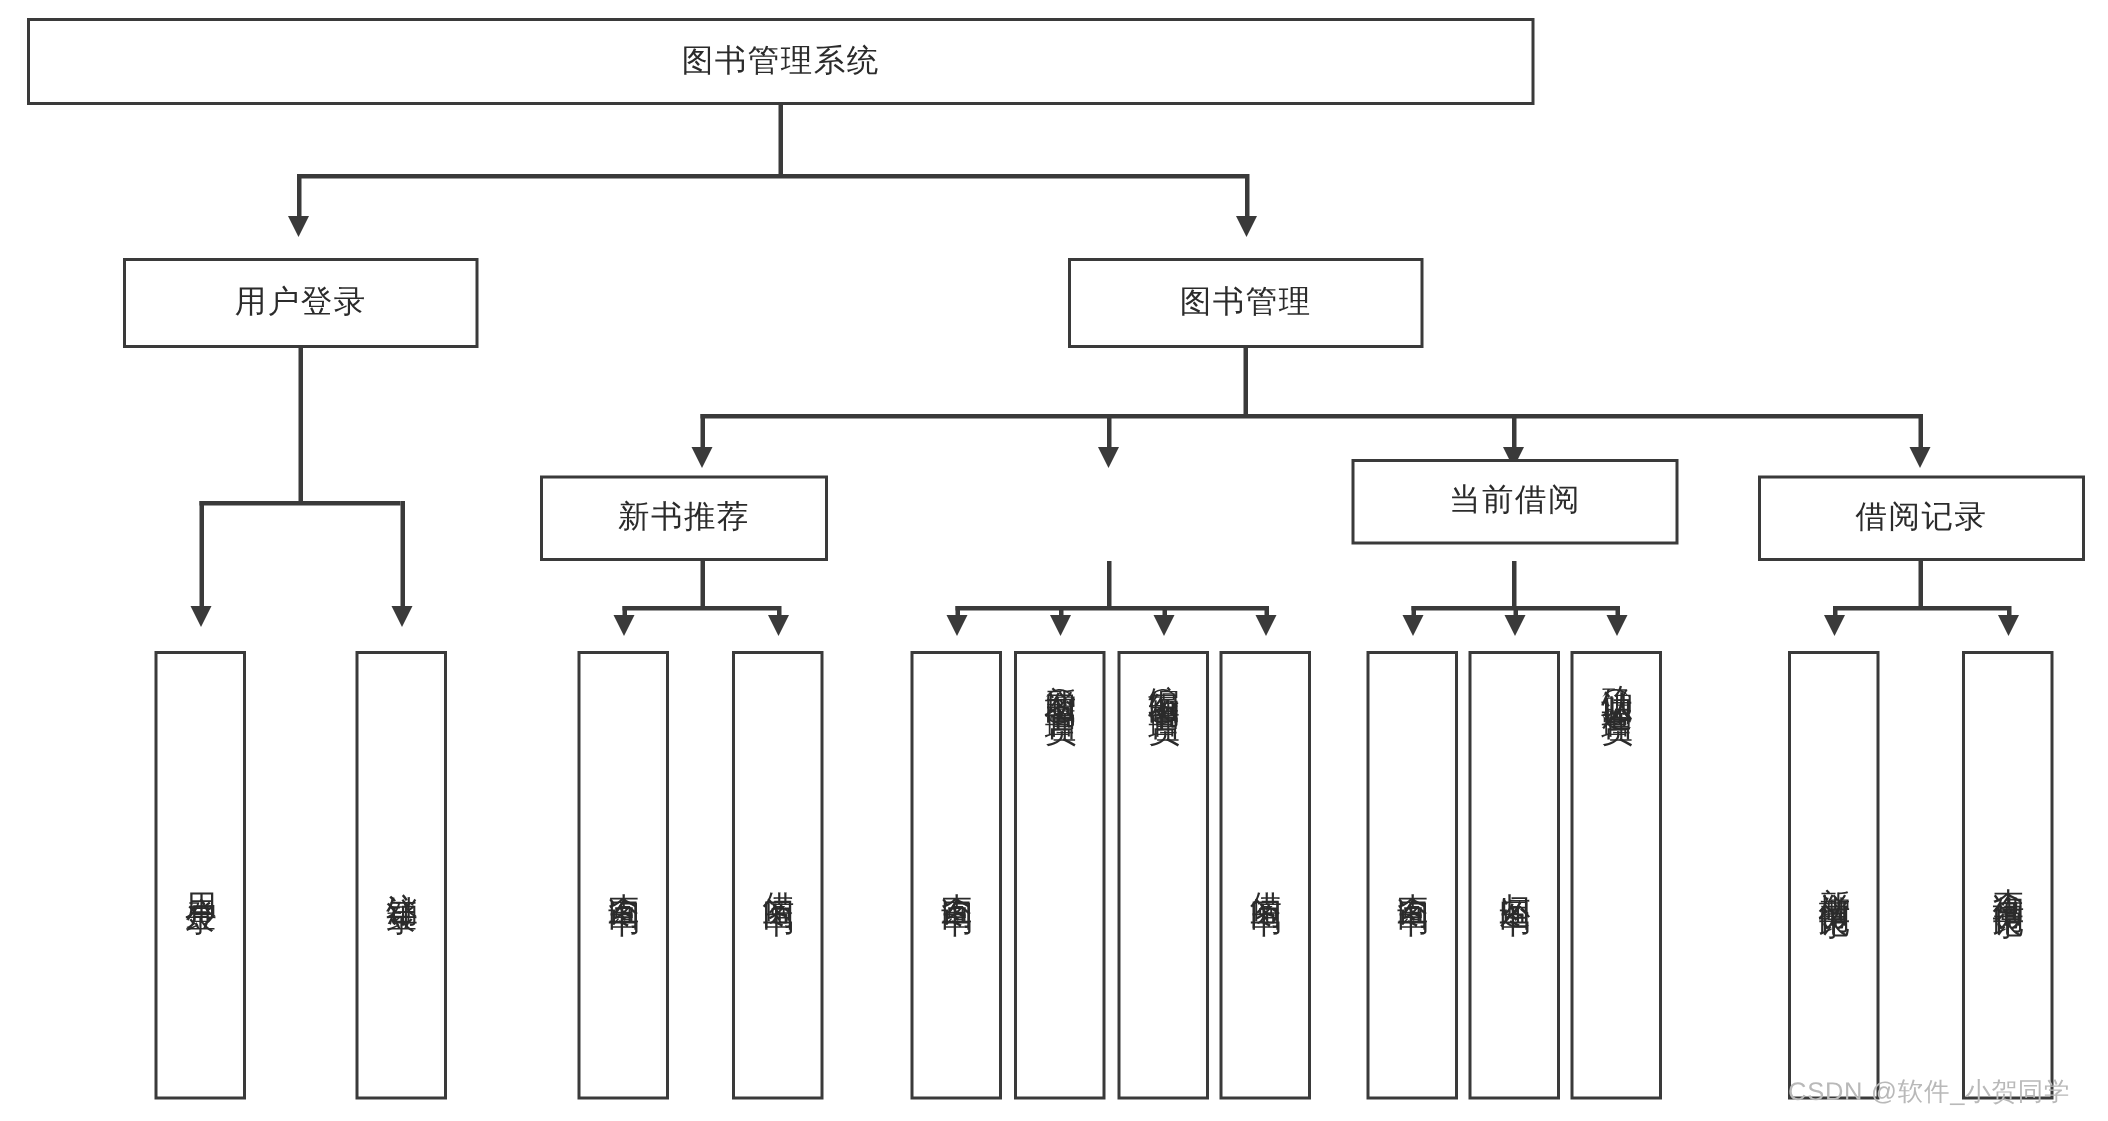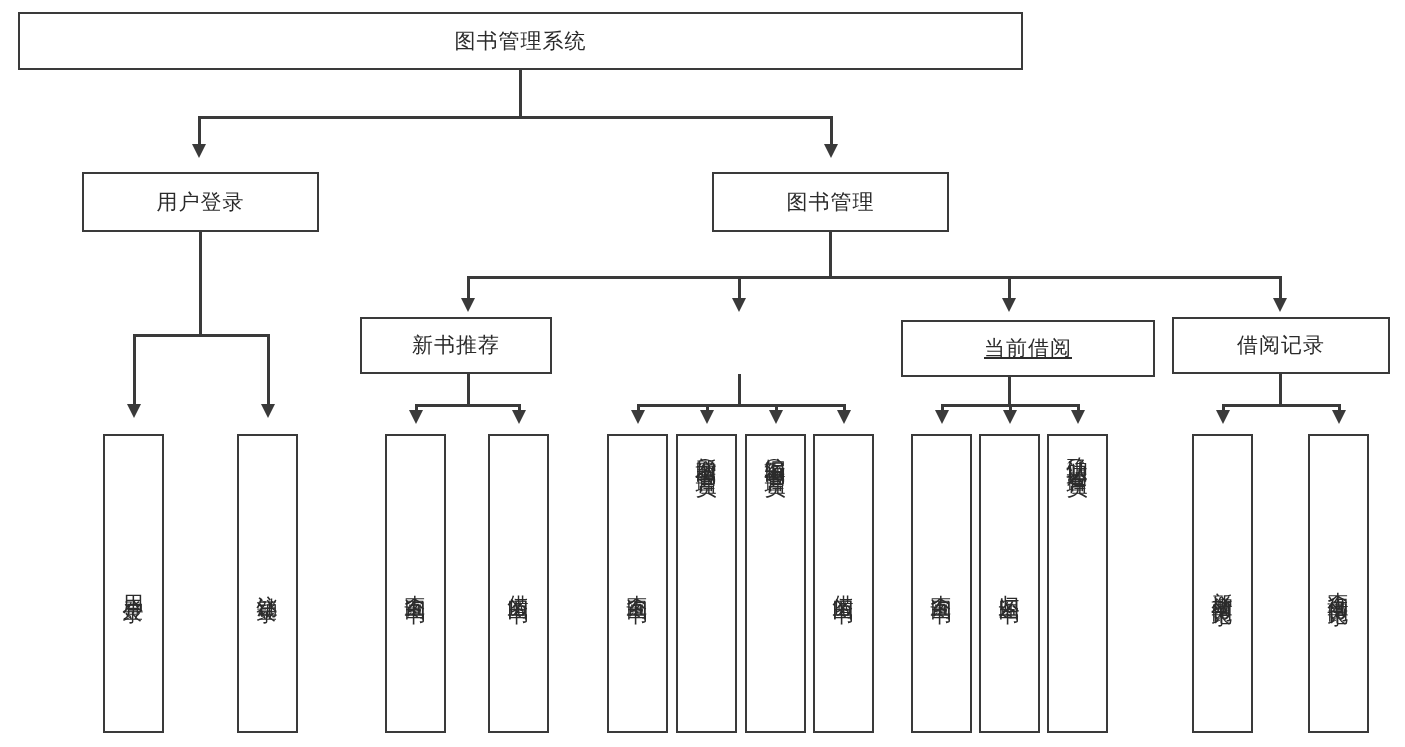--- a/index.html
+++ b/index.html
@@ -126,21 +126,21 @@
   <div class="ln v" style="left:738px; top:276px; height:24px;"></div>
   <div class="arrow" style="left:732px; top:298px;"></div>
   <div class="ln v" style="left:1008px; top:276px; height:24px;"></div>
   <div class="arrow" style="left:1002px; top:298px;"></div>
   <div class="ln v" style="left:1279px; top:276px; height:24px;"></div>
   <div class="arrow" style="left:1273px; top:298px;"></div>
 
   <div class="node horiz" style="left:360px; top:317px; width:192px; height:57px;">
     <span class="label">新书推荐</span>
   </div>
-  <div class="node horiz" style="left:901px; top:320px; width:254px; height:57px;text-decoration:underline;">
+  <div class="node horiz" style="left:901px; top:306px; width:218px; height:57px;">
     <span class="label">当前借阅</span>
   </div>
   <div class="node horiz" style="left:1172px; top:317px; width:218px; height:57px;">
     <span class="label">借阅记录</span>
   </div>
 
   <div class="ln v" style="left:467px; top:374px; height:32px;"></div>
   <div class="ln h" style="left:415px; top:404px; width:105px;"></div>
   <div class="ln v" style="left:415px; top:404px; height:8px;"></div>
   <div class="arrow" style="left:409px; top:410px;"></div>
@@ -211,14 +211,15 @@
     <span class="label">确认归还（管理员）</span>
   </div>
 
   <div class="node vert mid" style="left:1192px; top:434px; width:61px; height:299px;">
     <span class="label">新增借阅记录</span>
   </div>
   <div class="node vert mid" style="left:1308px; top:434px; width:61px; height:299px;">
     <span class="label">查询借阅记录</span>
   </div>
 
+  <div id="watermark" style="left:1192px; top:716px;">CSDN @软件_小贺同学</div>
 
 </div>
 
 </body></html>

